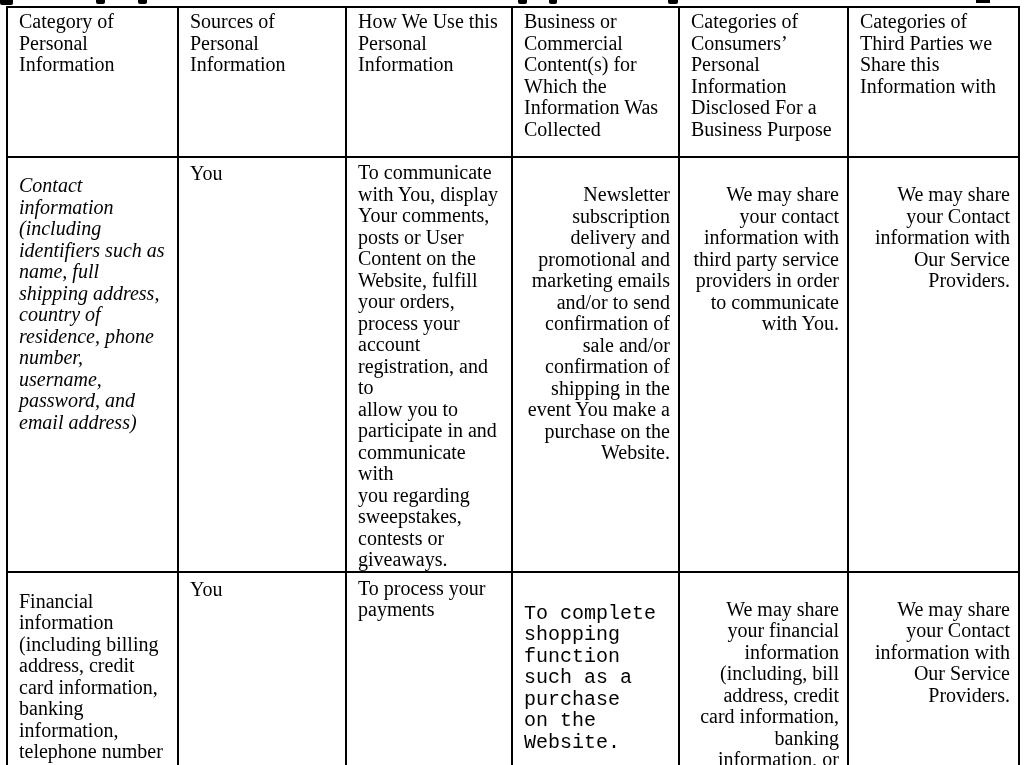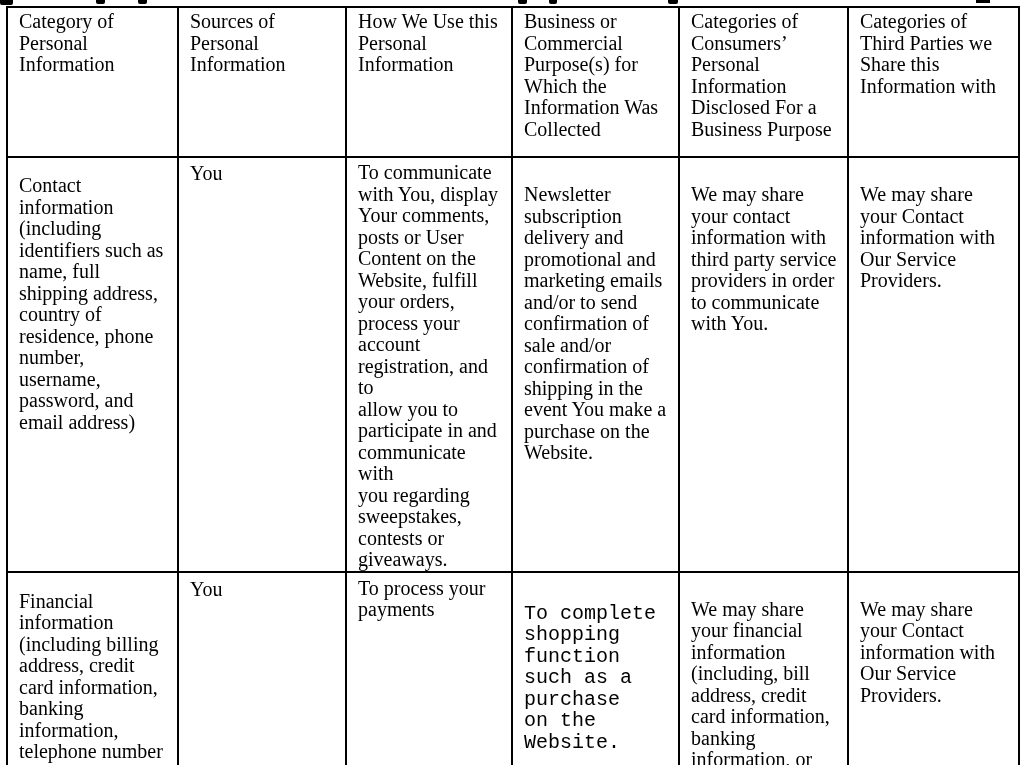--- a/index.html
+++ b/index.html
@@ -44,24 +44,24 @@
     white-space: pre-line;
     overflow: hidden;
   }
   tr.hdr-row  { height: 150px; }
   tr.row-2    { height: 371px; }
   tr.row-3    { height: 221px; }
   tr.row-3 td { border-bottom-width: 3px; }
 
   
   .pt3  { padding-top: 3px  !important; padding-left: 11px; }
-  .pt17 { padding-top: 17px !important; }
+  .pt17 { padding-top: 17px !important; font-style: italic; }
   .pt5  { padding-top: 5px  !important; }
   .pt4  { padding-top: 4px  !important; }
-  .pt26 { padding-top: 26px !important; }
+  .pt26 { padding-top: 26px !important; text-align: right; }
   .pt18 { padding-top: 18px !important; }
   .pt6  { padding-top: 6px  !important; }
   .pt30 { padding-top: 30px !important; font-family: Liberation Mono, monospace; }
 </style>
 </head>
 <body>
 
 <div class="page">
 
   <div class="top-strip">
@@ -89,21 +89,21 @@
 Personal
 Information</td>
         <td class="pt3">Sources of
 Personal
 Information</td>
         <td class="pt3">How We Use this
 Personal
 Information</td>
         <td class="pt3">Business or
 Commercial
-Purpose(s) for
+Content(s) for
 Which the
 Information Was
 Collected</td>
         <td class="pt3">Categories of
 Consumers’
 Personal
 Information
 Disclosed For a
 Business Purpose</td>
         <td class="pt3">Categories of

